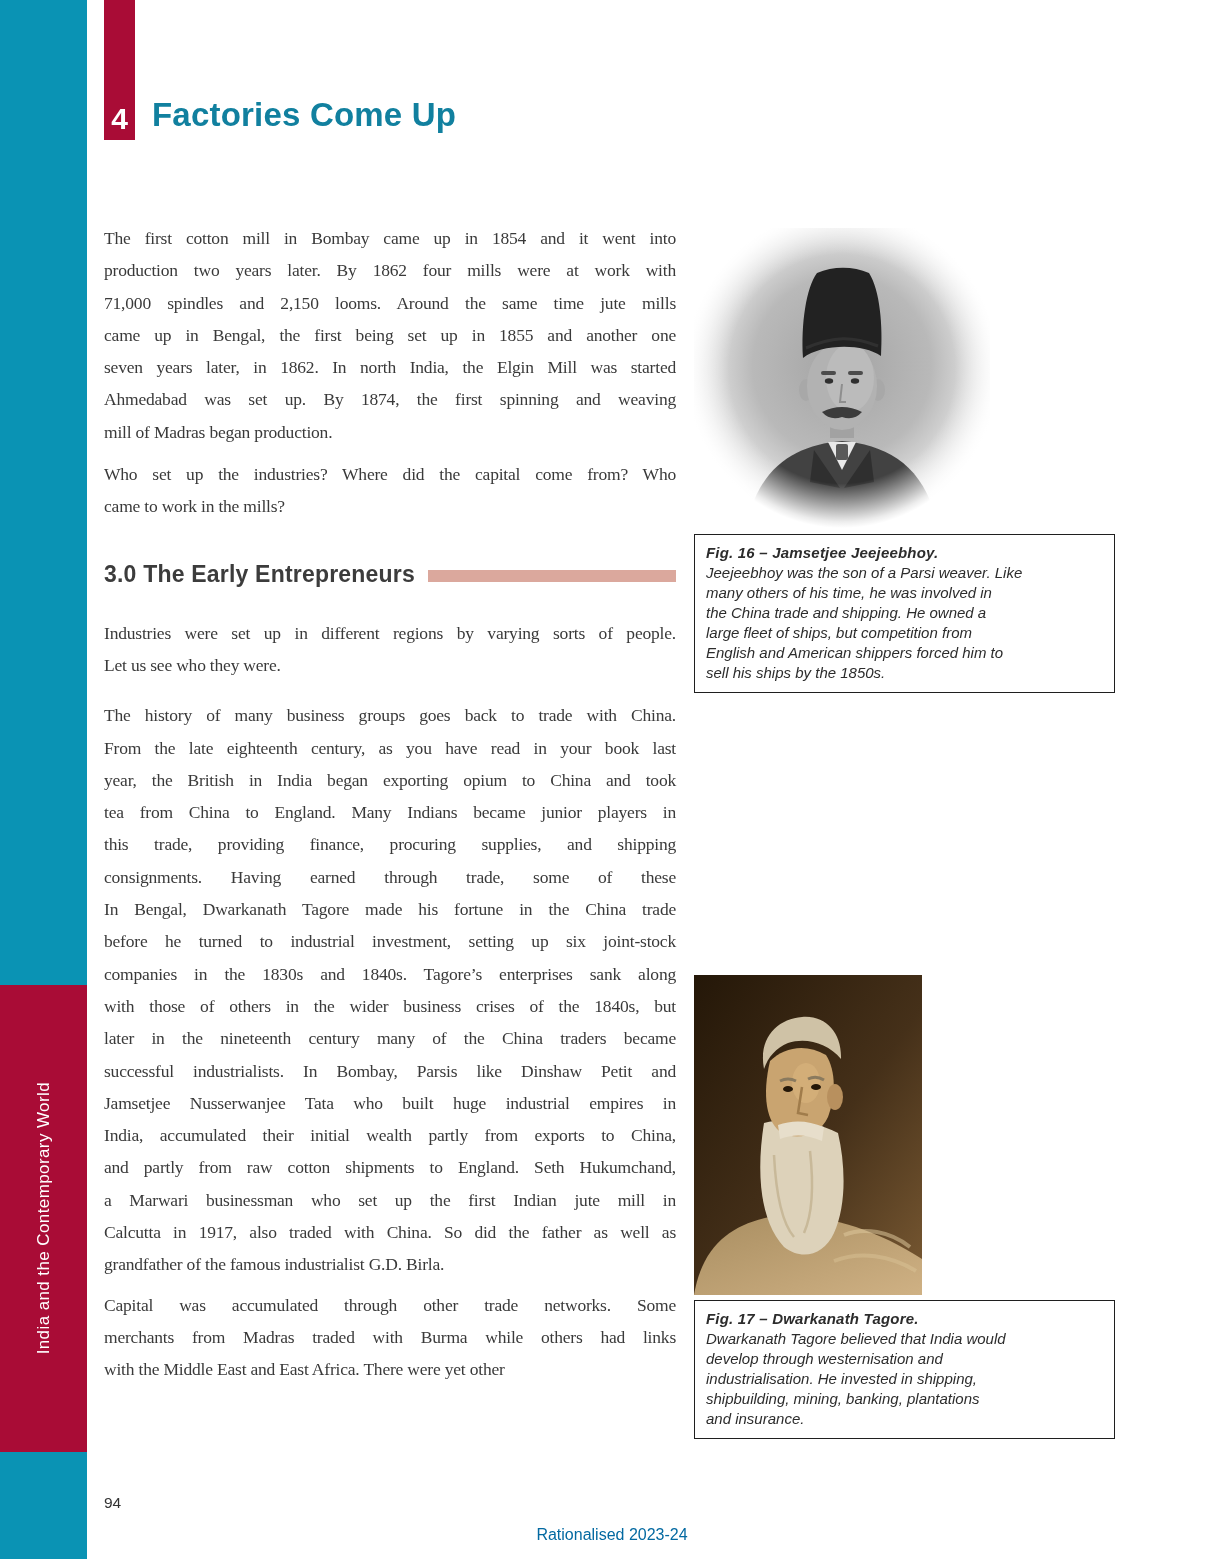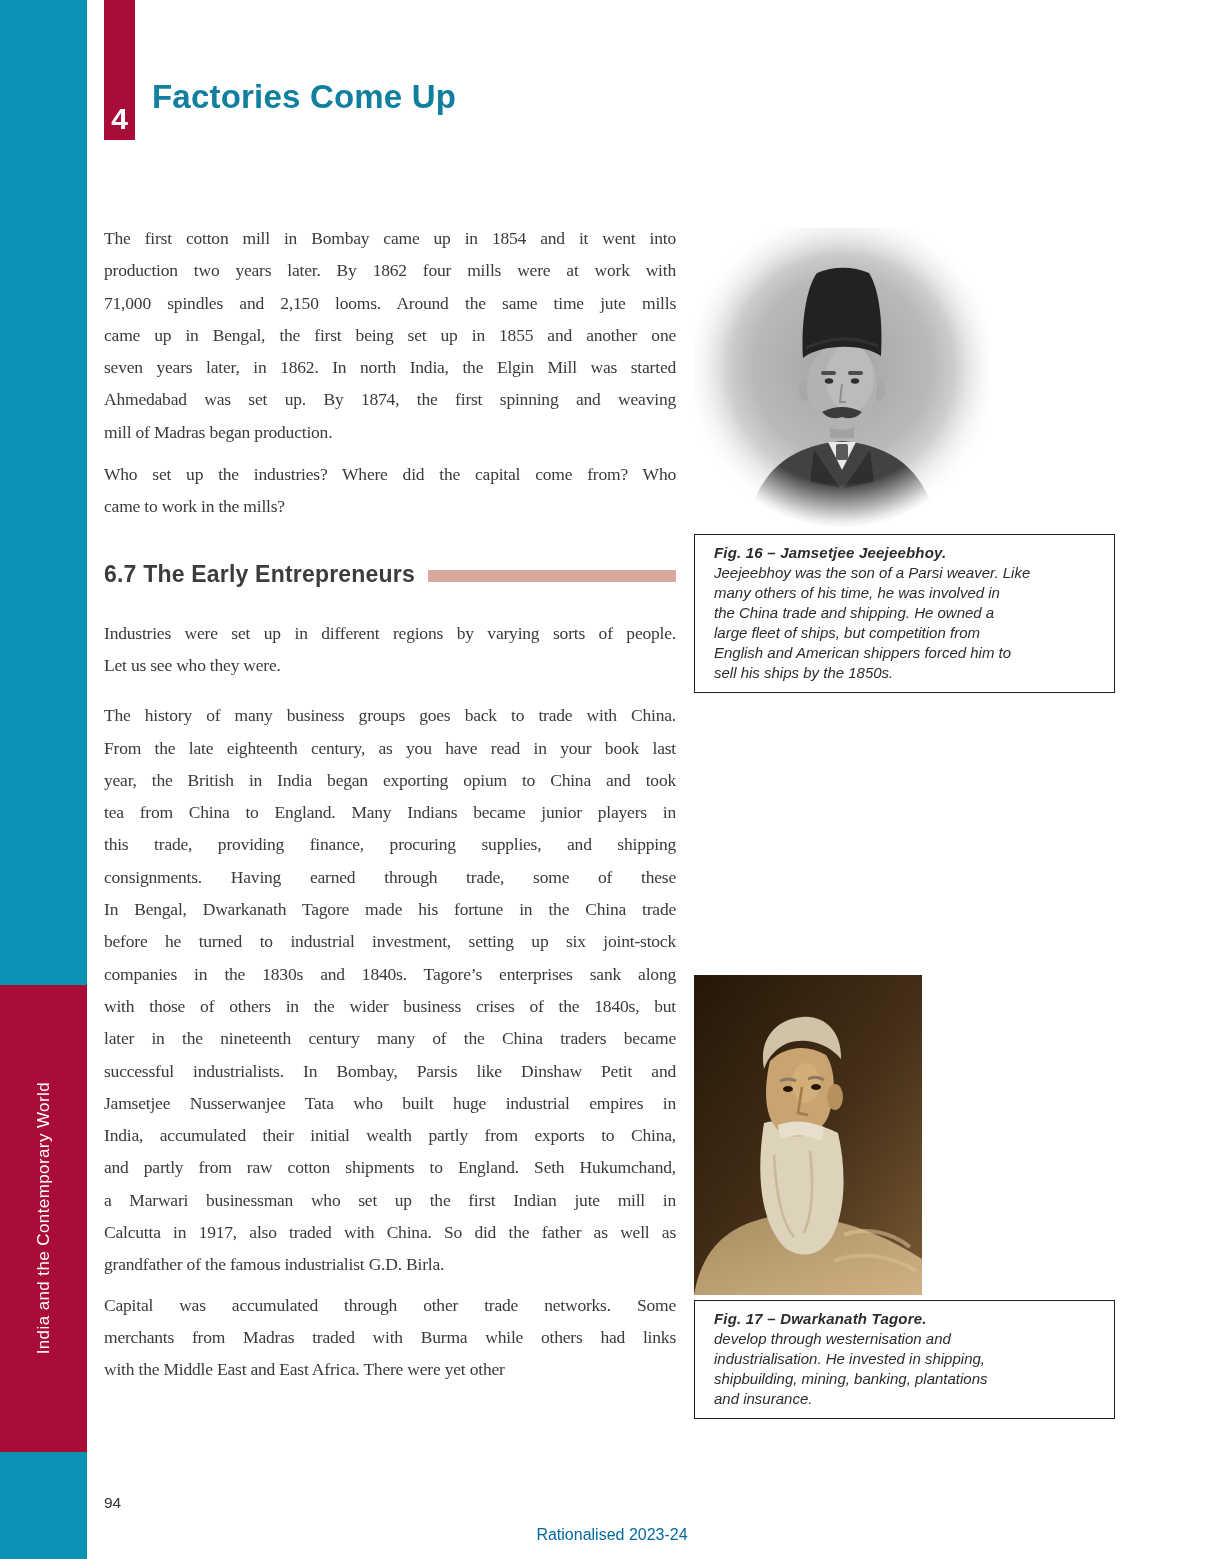--- a/index.html
+++ b/index.html
@@ -15,21 +15,21 @@
   .series-band{position:absolute;left:0;top:985px;width:87px;height:467px;background:var(--crimson);
                display:flex;align-items:center;justify-content:center;}
   .series-band .vtext{writing-mode:vertical-rl;transform:rotate(180deg);color:#fff;
                font-family:"Liberation Sans",sans-serif;font-size:17px;letter-spacing:.4px;}
 
   
   .chapter-bar{position:absolute;left:104px;top:0;width:31px;height:140px;background:var(--crimson);
                display:flex;align-items:flex-end;justify-content:center;}
   .chapter-bar .num{color:#fff;font-family:"Liberation Sans",sans-serif;font-weight:bold;
                font-size:30px;line-height:1;padding-bottom:6px;}
-  .chapter-title{position:absolute;left:152px;top:78px;color:var(--titleteal);
+  .chapter-title{position:absolute;left:152px;top:96px;color:var(--titleteal);
                font-family:"Liberation Sans",sans-serif;font-weight:bold;font-size:33px;
                letter-spacing:.2px;white-space:nowrap;}
 
   
   .text-col{position:absolute;left:104px;top:222px;width:572px;color:var(--body);
             font-size:17.5px;letter-spacing:-.2px;}
   .para{margin:0 0 10px 0;}
   .para .line{line-height:32.3px;text-align:justify;text-align-last:justify;}
   .para .line.last{text-align-last:left;}
   .mt-head{margin-top:39px;}
@@ -41,21 +41,21 @@
   .section-head .htext{font-family:"Liberation Sans",sans-serif;font-weight:bold;font-size:23px;
             color:var(--heading);white-space:nowrap;letter-spacing:.2px;}
   .section-head .bar{height:12px;flex:1;background:var(--pink);margin-top:3px;}
 
   
   .portrait1{position:absolute;left:694px;top:228px;width:296px;height:300px;}
   .portrait2{position:absolute;left:694px;top:975px;width:228px;height:320px;}
   .portrait1 svg,.portrait2 svg{display:block;width:100%;height:100%;}
 
   .figure-caption{position:absolute;left:694px;width:421px;box-sizing:border-box;
-            background:#fff;border:1.6px solid #1f1f1f;padding:8px 10px 9px 19px;
+            background:#fff;border:1.6px solid #1f1f1f;padding:8px 10px 9px 11px;
             font-family:"Liberation Sans",sans-serif;font-style:italic;font-size:15px;
             line-height:20px;color:#2c2c2c;}
   .figure-caption .cap-title{font-weight:bold;letter-spacing:.2px;}
   .cap1{top:534px;}
   .cap2{top:1300px;}
 
   
   .pagenum{position:absolute;left:104px;top:1494px;font-family:"Liberation Sans",sans-serif;
             font-size:15.5px;color:#333;}
   .footer-note{position:absolute;left:0;top:1526px;width:1224px;text-align:center;
@@ -87,21 +87,21 @@
         <div class="line">seven years later, in 1862. In north India, the Elgin Mill was started</div>
         <div class="line">Ahmedabad was set up. By 1874, the first spinning and weaving</div>
         <div class="line last">mill of Madras began production.</div>
       </div>
     <div class="para">
         <div class="line">Who set up the industries? Where did the capital come from? Who</div>
         <div class="line last">came to work in the mills?</div>
       </div>
 
     <div class="section-head mt-head mb29">
-      <span class="htext">6.7 The Early Entrepreneurs</span>
+      <span class="htext">3.0 The Early Entrepreneurs</span>
       <span class="bar"></span>
     </div>
 
     <div class="para mb18">
         <div class="line">Industries were set up in different regions by varying sorts of people.</div>
         <div class="line last">Let us see who they were.</div>
       </div>
     <div class="para mb8">
         <div class="line">The history of many business groups goes back to trade with China.</div>
         <div class="line">From the late eighteenth century, as you have read in your book last</div>
@@ -209,20 +209,21 @@
       <path d="M114 104 Q122 100 130 105" fill="none" stroke="#8a7a5e" stroke-width="3"></path>
       <path d="M108 112 L104 138 L114 140" fill="none" stroke="#a07c4b" stroke-width="2.5"></path>
       <path d="M70 94 C64 62 84 44 108 42 C132 40 148 58 147 84 C134 68 112 62 94 68 C82 73 74 82 70 94 Z" fill="#cfc2a6"></path>
       <ellipse cx="141" cy="122" rx="8" ry="13" fill="#b8905e"></ellipse>
     </svg>
   </div>
 
   <div class="figure-caption cap2">
     <div class="cap-title">Fig. 17 – Dwarkanath Tagore.</div>
     <div class="cap-body">
+        <div class="line">Dwarkanath Tagore believed that India would</div>
         <div class="line">develop through westernisation and</div>
         <div class="line">industrialisation. He invested in shipping,</div>
         <div class="line">shipbuilding, mining, banking, plantations</div>
         <div class="line last">and insurance.</div>
       </div>
   </div>
 
   <div class="pagenum">94</div>
   <div class="footer-note">Rationalised 2023-24</div>
 

